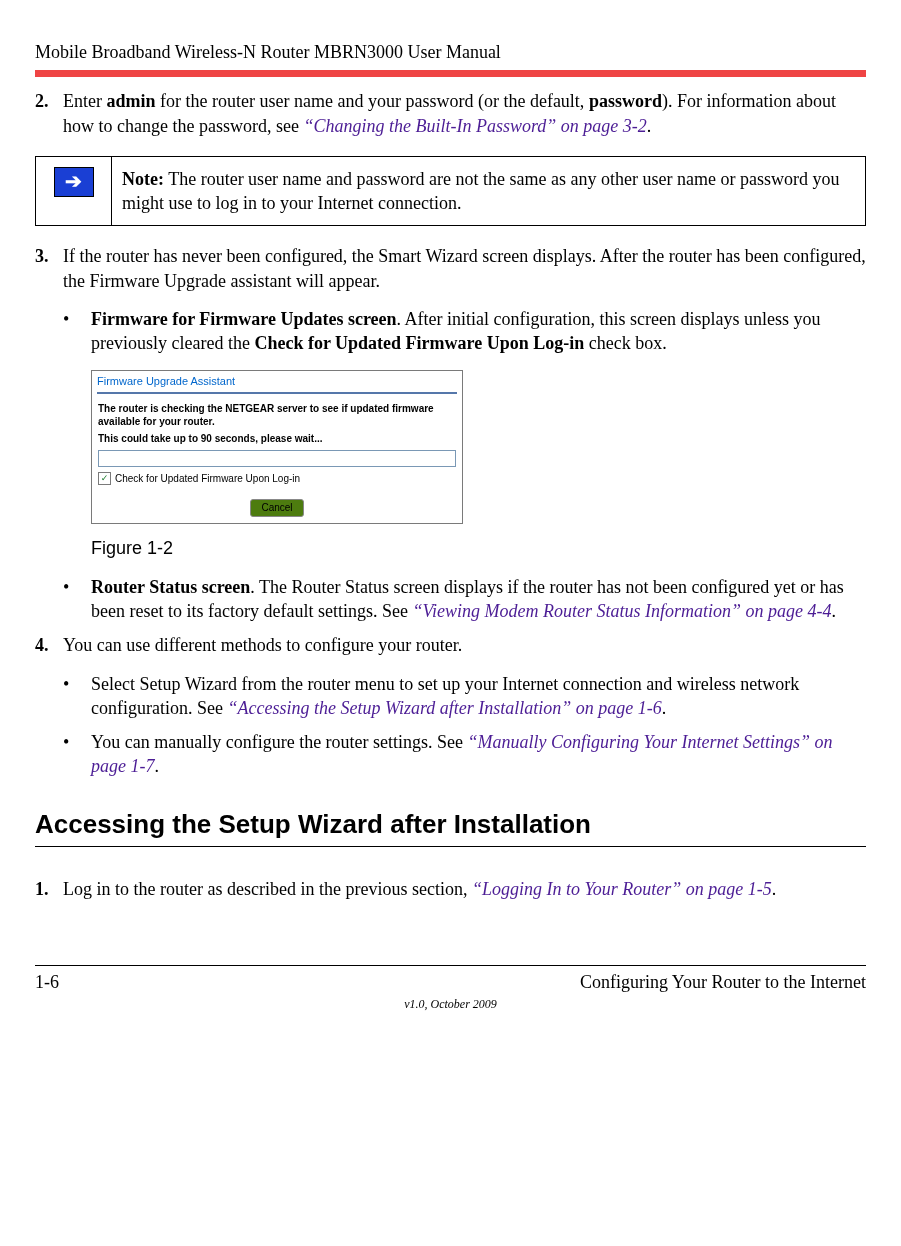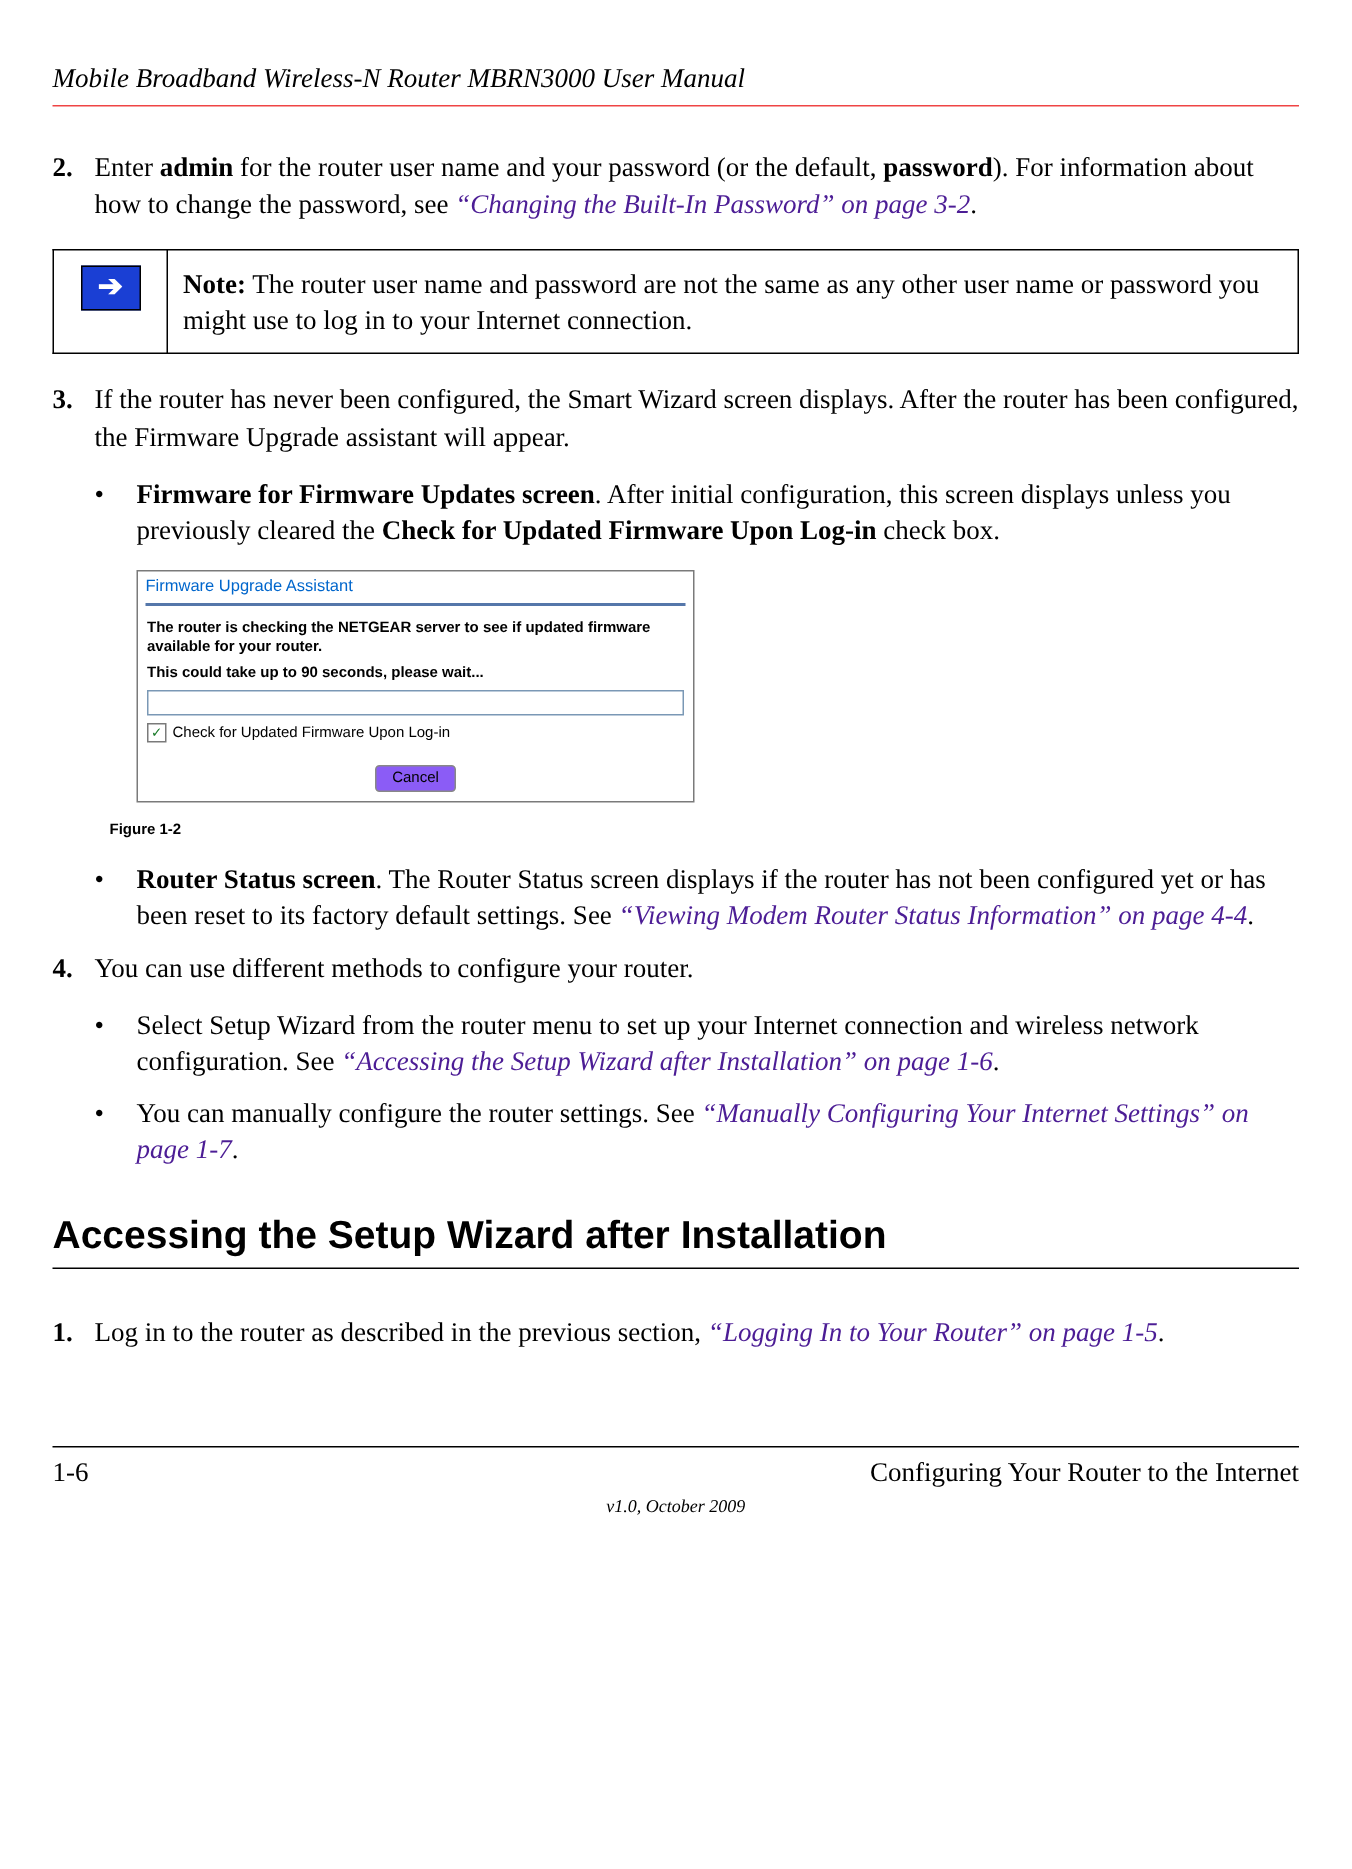--- a/index.html
+++ b/index.html
@@ -5,25 +5,24 @@
   body {
     font-family: "Times New Roman", Times, serif;
     font-size: 18px;
     line-height: 1.35;
     margin: 0;
     padding: 40px 35px 20px 35px;
     color: #000;
     background: #fff;
   }
   .header-title {
-    font-style: italic;
-    font-size: 18px;
-    border-bottom: 1px solid #ef4444;
+    font-size: 18px;
+    border-bottom: 7px solid #ef4444;
     padding-bottom: 6px;
-    margin-bottom: 28px;
+    margin-bottom: 12px;
   }
   .step {
     display: flex;
     margin-bottom: 14px;
   }
   .step-num {
     font-weight: bold;
     min-width: 28px;
     flex-shrink: 0;
   }
@@ -129,30 +128,30 @@
   }
   .fig-btnrow {
     text-align: center;
     padding: 2px 0 6px 0;
   }
   .fig-btn {
     font-family: Arial, sans-serif;
     font-size: 10px;
     padding: 1px 10px;
     border: 1px solid #888;
-    background: #8b5cf6;
+    background: #4d7c0f;
     border-radius: 3px;
     display:inline-block;
     text-align:center;
   }
   .fig-caption {
     font-family: Arial, Helvetica, sans-serif;
-    font-weight: bold;
-    font-size: 10px;
-    margin: 8px 0 14px 38px;
+    font-weight: normal;
+    font-size: 18px;
+    margin: 8px 0 14px 56px;
   }
   h2.section {
     font-family: Arial, Helvetica, sans-serif;
     font-size: 26px;
     font-weight: bold;
     margin: 28px 0 4px 0;
   }
   .section-rule {
     border: none;
     border-top: 1px solid #000;

